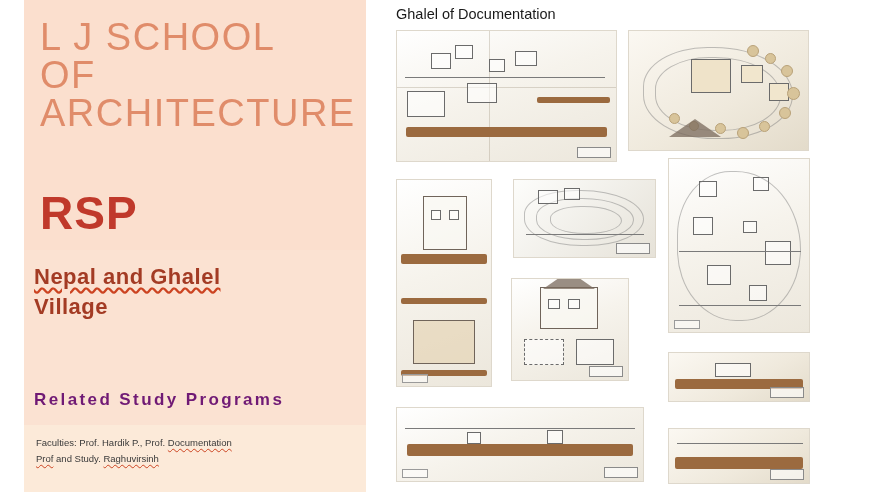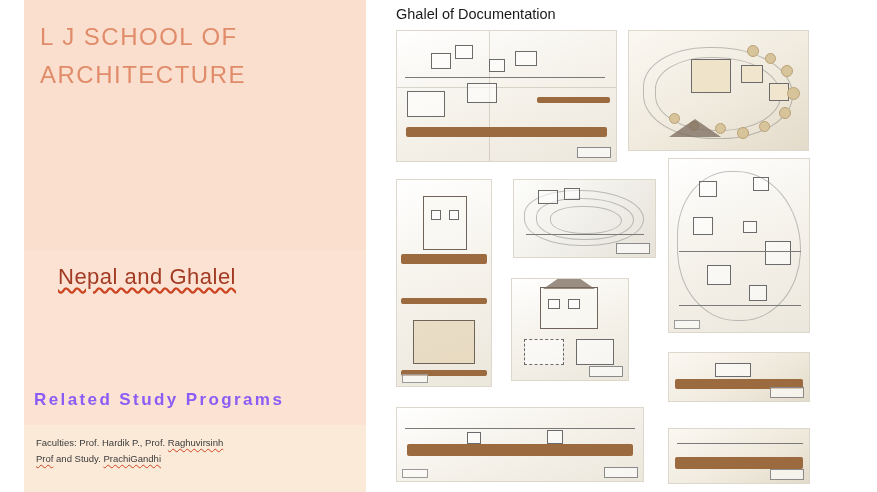--- a/index.html
+++ b/index.html
@@ -35,21 +35,21 @@
     width: 342px;
     height: 250px;
     background: #fbdfce;
   }
   .school-title {
     position: absolute;
     left: 40px;
     top: 18px;
     width: 300px;
     color: #e08c6a;
-    font-size: 24px;
+    font-size: 38px;
     line-height: 38px;
     letter-spacing: 1.5px;
     font-weight: 400;
   }
   .rsp {
     position: absolute;
     left: 40px;
     top: 188px;
     color: #c0392b;
     font-size: 46px;
@@ -57,36 +57,35 @@
     letter-spacing: 1px;
     line-height: 50px;
   }
   .subtitle {
     position: absolute;
     left: 34px;
     top: 262px;
     width: 320px;
     color: #a33b24;
     font-size: 22px;
-    font-weight: normal;
+    font-weight: bold;
     line-height: 30px;
     letter-spacing: 0.5px;
-    margin-left: 24px;
   }
   .squiggle {
     text-decoration: underline;
     text-decoration-style: wavy;
     text-decoration-color: #cc4422;
     text-underline-offset: 3px;
   }
   .related-programs {
     position: absolute;
     left: 34px;
     top: 390px;
-    color: #8b5cf6;
+    color: #701a75;
     font-size: 17px;
     font-weight: bold;
     letter-spacing: 2.4px;
   }
   .faculty-box {
     position: absolute;
     left: 24px;
     top: 425px;
     width: 342px;
     height: 67px;
@@ -208,31 +207,33 @@
 </head>
 <body>
 
 <div class="slide">
 
   <div class="left-panel"></div>
   <div class="title-block"></div>
 
   <div class="school-title">L J SCHOOL OF ARCHITECTURE</div>
 
+  <div class="rsp">RSP</div>
 
   <div class="subtitle">
     <span class="squiggle">Nepal and Ghalel</span><br>
+    <span>Village</span>
   </div>
 
   <div class="related-programs">Related Study Programs</div>
 
   <div class="faculty-box">
     <div class="faculty-text">
-      <span>Faculties: Prof. Hardik P., Prof. </span><span class="u-wavy">Raghuvirsinh</span><br>
-      <span class="u-wavy">Prof</span><span> and Study. </span><span class="u-wavy">PrachiGandhi</span>
+      <span>Faculties: Prof. Hardik P., Prof. </span><span class="u-wavy">Documentation</span><br>
+      <span class="u-wavy">Prof</span><span> and Study. </span><span class="u-wavy">Raghuvirsinh</span>
     </div>
   </div>
 
   <div class="process-heading">Ghalel of Documentation</div>
 
   <div class="photo" style="left:396px; top:30px; width:221px; height:132px;">
     <div class="paper"></div>
     <div class="fold v" style="left:92px;"></div>
     <div class="fold h" style="top:56px;"></div>
     <div class="pbox" style="left:34px;top:22px;width:20px;height:16px;"></div>

